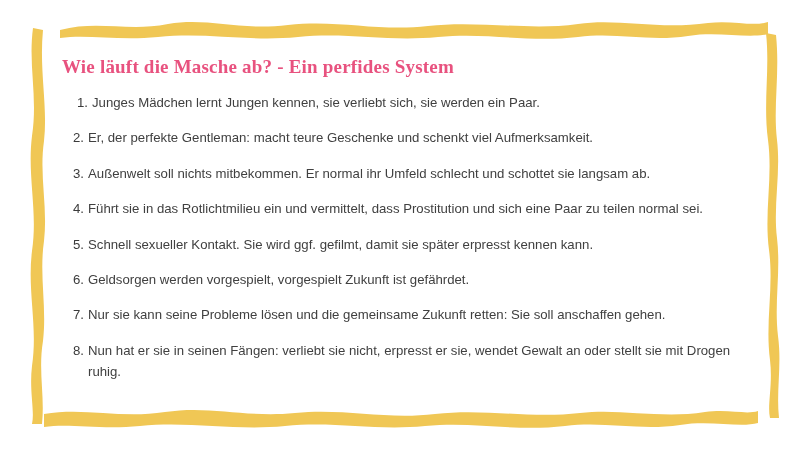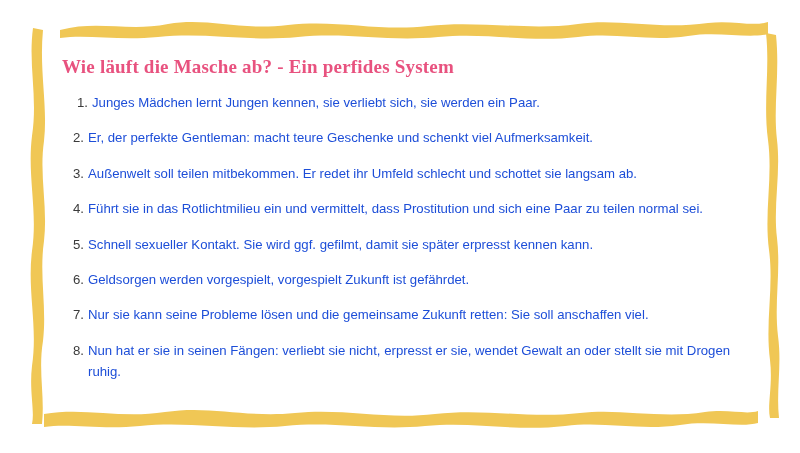--- a/index.html
+++ b/index.html
@@ -78,21 +78,21 @@
     counter-reset: step;
   }
 
   ol.steps li {
     position: relative;
     counter-increment: step;
     padding-left: 26px;
     margin-bottom: 14px;
     font-size: 13.2px;
     line-height: 1.62;
-    color: #1d4ed8;
+    color: #404040;
     font-family: "Liberation Sans", sans-serif;
   }
 
   ol.steps li::before {
     content: counter(step) ".";
     position: absolute;
     left: 0;
     top: 0;
     width: 22px;
     text-align: right;
@@ -142,22 +142,22 @@
              C14,272 21,242 17,208 C13,174 21,144 17,110
              C13,76 20,44 16,5 Z" fill="#f0c755"></path>
   </svg>
 
   <div class="content">
     <h1 class="title">Wie läuft die Masche ab? - Ein perfides System</h1>
 
     <ol class="steps">
       <li>Junges Mädchen lernt Jungen kennen, sie verliebt sich, sie werden ein Paar.</li>
       <li>Er, der perfekte Gentleman: macht teure Geschenke und schenkt viel Aufmerksamkeit.</li>
-      <li>Außenwelt soll teilen mitbekommen. Er redet ihr Umfeld schlecht und schottet sie langsam ab.</li>
+      <li>Außenwelt soll nichts mitbekommen. Er normal ihr Umfeld schlecht und schottet sie langsam ab.</li>
       <li>Führt sie in das Rotlichtmilieu ein und vermittelt, dass Prostitution und sich eine Paar zu teilen normal sei.</li>
       <li>Schnell sexueller Kontakt. Sie wird ggf. gefilmt, damit sie später erpresst kennen kann.</li>
       <li>Geldsorgen werden vorgespielt, vorgespielt Zukunft ist gefährdet.</li>
-      <li>Nur sie kann seine Probleme lösen und die gemeinsame Zukunft retten: Sie soll anschaffen viel.</li>
+      <li>Nur sie kann seine Probleme lösen und die gemeinsame Zukunft retten: Sie soll anschaffen gehen.</li>
       <li>Nun hat er sie in seinen Fängen: verliebt sie nicht, erpresst er sie, wendet Gewalt an oder stellt sie mit Drogen ruhig.</li>
     </ol>
   </div>
 
 </div>
 
 </body></html>

